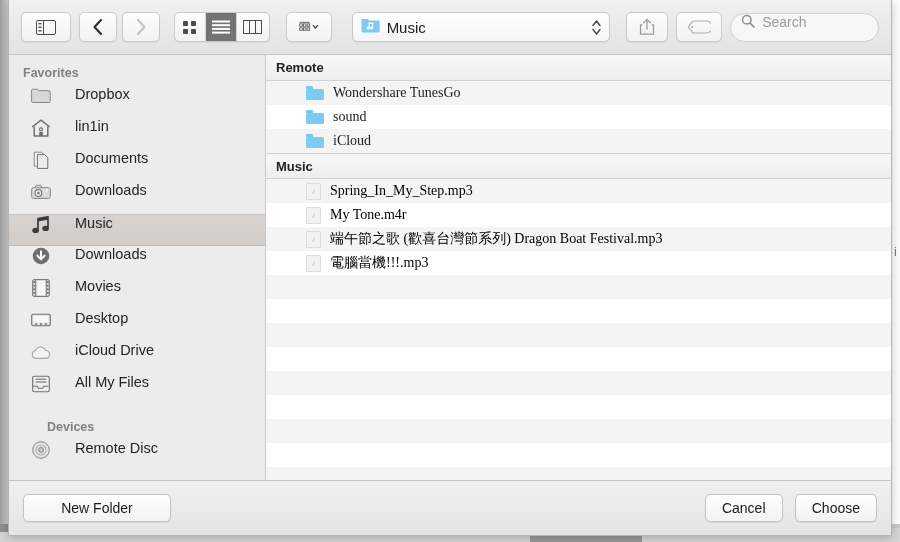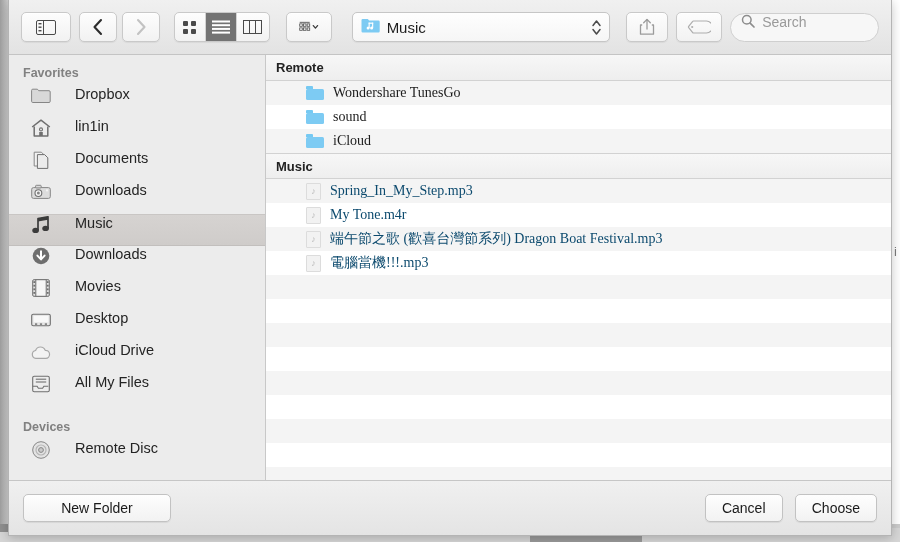--- a/index.html
+++ b/index.html
@@ -130,21 +130,21 @@
     background: #ececec;
     border-right: 1px solid #c8c8c8;
     padding-top: 8px;
     overflow: hidden;
     position: relative;
   }
   .sb-head {
     font-size: 12.5px; color: #818181; font-weight: bold;
     padding: 3px 0 6px 14px;
   }
-  .sb-head.spaced { padding-top: 14px; }
+  .sb-head.spaced { padding-top: 14px; margin-left: 24px; }
   .sb-item {
     height: 32px; display: flex; 
     padding-left: 22px; gap: 24px; cursor: default;
   }
   .sb-item.selected {
     background: linear-gradient(to bottom,#d6d3d1,#cfccca);
     border-top: 1px solid #c9c6c4;
     border-bottom: 1px solid #c2bfbd;
   }
   .sb-item .txt { font-size: 14.5px; color: #242424; }
@@ -165,21 +165,21 @@
     font-size: 13px; color: #222; font-weight: bold;
   }
   .group-head.second { border-top: 1px solid #d2d2d2; }
   .rows { display: block; }
   .row {
     height: 24px; display: flex; align-items: center;
     padding-left: 40px; gap: 9px; cursor: default; font-family: Liberation Serif, serif;
   }
   .row.alt { background: #f4f4f4; }
   .row .name { font-size: 14px; color: #1c1c1c; white-space: nowrap; }
-  .row.disabled .name { color: #0c4a6e; }
+  .row.disabled .name { color: #000000; }
   .filler { flex: 1 1 auto; display: block; }
   .fill-row { height: 24px; }
   .fill-row.alt { background: #f4f4f4; }
 
   
   .folder-ico { width: 18px; height: 14px; flex: 0 0 18px; position: relative; }
   .folder-ico .tab {
     position: absolute; left: 0; top: 0; width: 7px; height: 3px;
     background: #76c9f2; border-radius: 1px 1px 0 0;
   }

